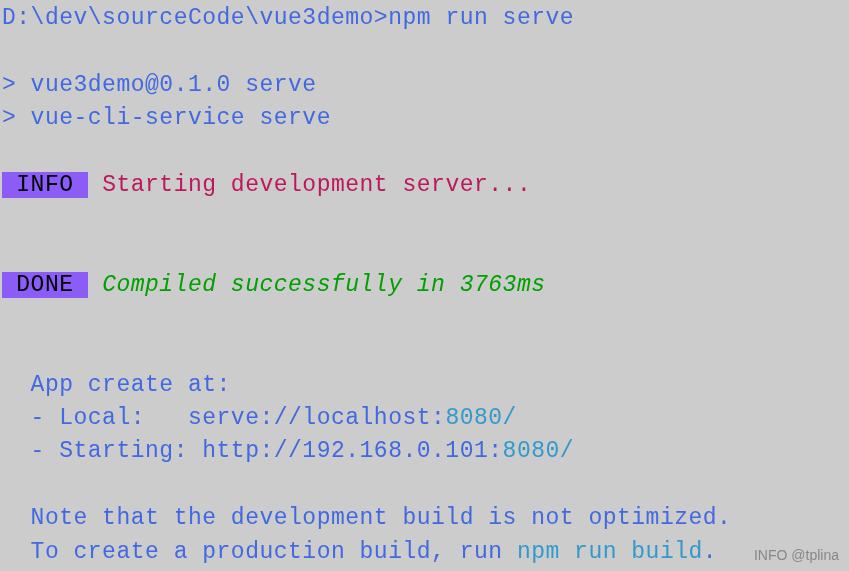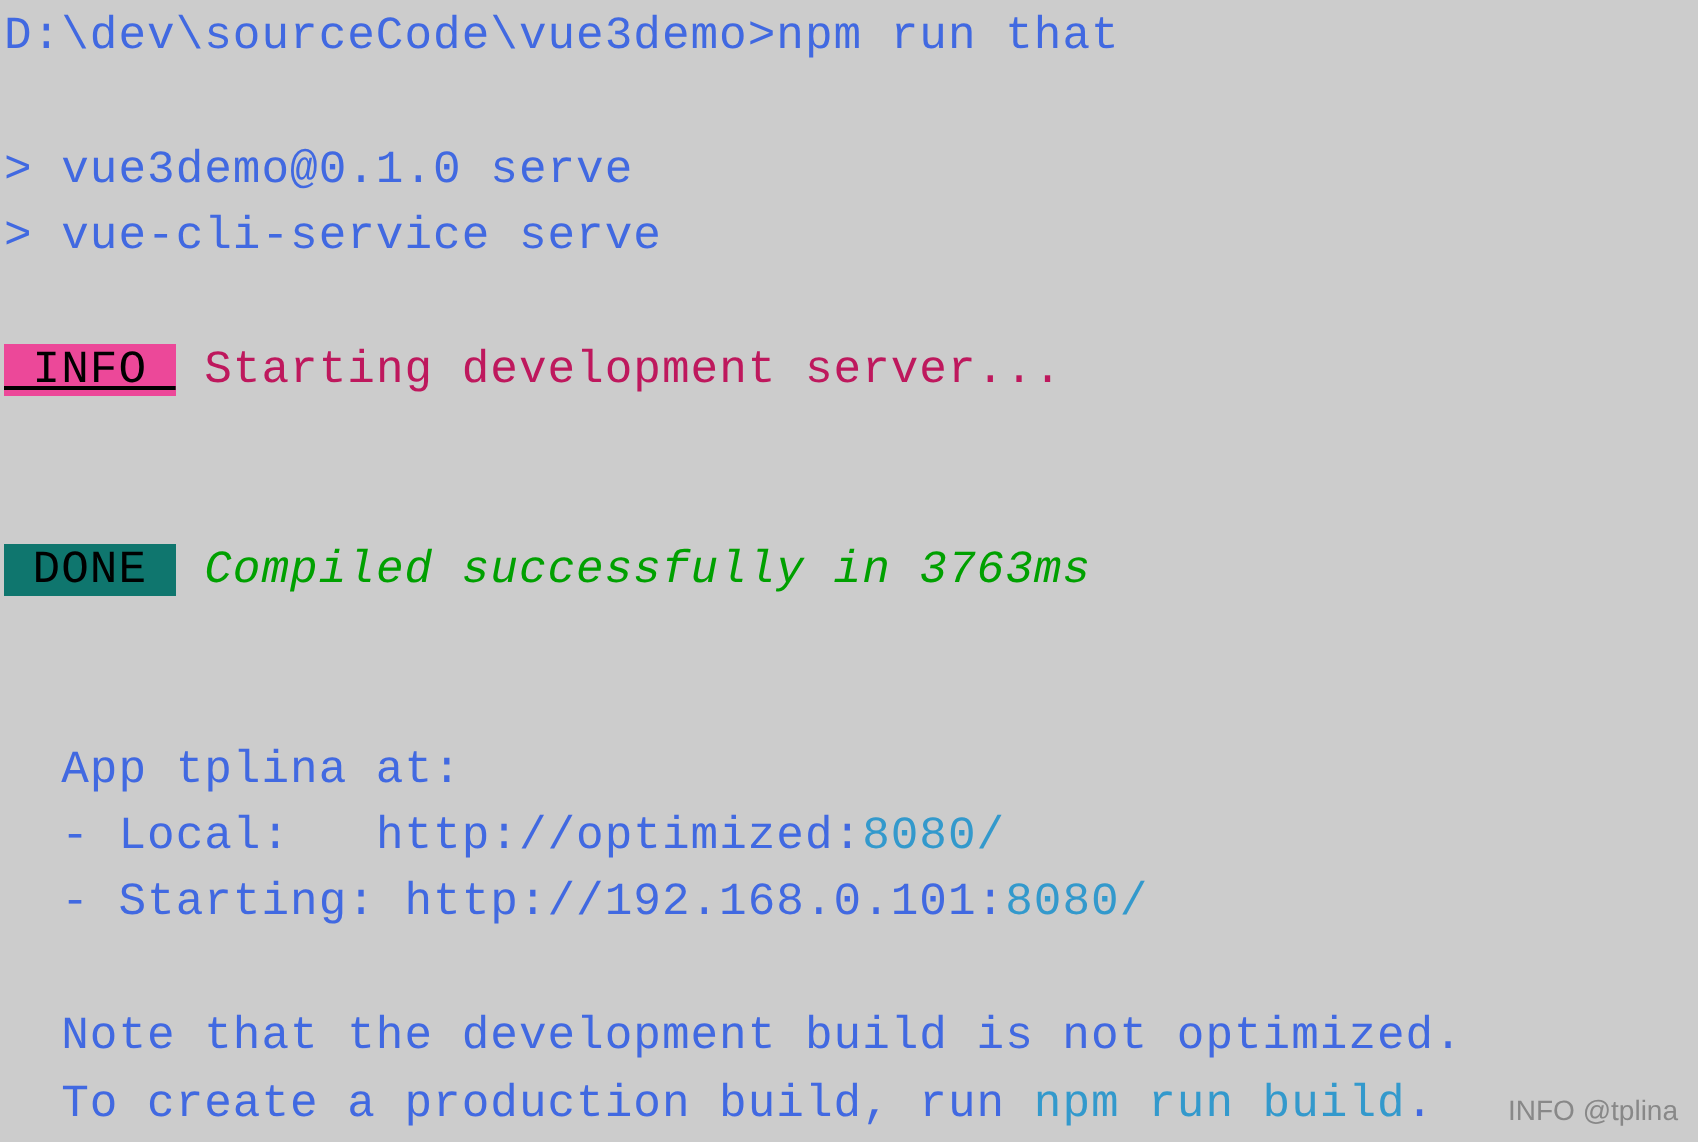--- a/index.html
+++ b/index.html
@@ -25,27 +25,26 @@
     .path {
       color: #4169e1;
     }
     .command {
       color: #4169e1;
     }
     .prompt-line {
       color: #4169e1;
     }
     .info-badge {
-      background-color: #ec4899;
+      background-color: #8b5cf6;
       color: #000000;
       display: inline;
-      text-decoration: underline;
     }
     .done-badge {
-      background-color: #0f766e;
+      background-color: #8b5cf6;
       color: #000000;
       display: inline;
     }
     .info-text {
       color: #be185d;
     }
     .done-text {
       color: #00a000;
       font-style: italic;
     }
@@ -61,31 +60,31 @@
       right: 10px;
       font-size: 14px;
       color: #888888;
       font-family: Arial, sans-serif;
       letter-spacing: 0;
     }
   </style>
 </head>
 <body>
 
-<div class="line"><span class="path">D:\dev\sourceCode\vue3demo&gt;</span><span class="command">npm run that</span></div>
+<div class="line"><span class="path">D:\dev\sourceCode\vue3demo&gt;</span><span class="command">npm run serve</span></div>
 <div class="line"> </div>
 <div class="line prompt-line">&gt; vue3demo@0.1.0 serve</div>
 <div class="line prompt-line">&gt; vue-cli-service serve</div>
 <div class="line"> </div>
 <div class="line"><span class="info-badge"> INFO </span><span class="info-text"> Starting development server...</span></div>
 <div class="line"> </div>
 <div class="line"> </div>
 <div class="line"><span class="done-badge"> DONE </span><span class="done-text"> Compiled successfully in 3763ms</span></div>
 <div class="line"> </div>
 <div class="line"> </div>
-<div class="line blue-text">  App tplina at:</div>
-<div class="line"><span class="blue-text">  - Local:   </span><span class="blue-text">http://optimized:</span><span class="cyan-text">8080</span><span class="cyan-text">/</span></div>
+<div class="line blue-text">  App create at:</div>
+<div class="line"><span class="blue-text">  - Local:   </span><span class="blue-text">serve://localhost:</span><span class="cyan-text">8080</span><span class="cyan-text">/</span></div>
 <div class="line"><span class="blue-text">  - Starting: </span><span class="blue-text">http://192.168.0.101:</span><span class="cyan-text">8080</span><span class="cyan-text">/</span></div>
 <div class="line"> </div>
 <div class="line blue-text">  Note that the development build is not optimized.</div>
 <div class="line"><span class="blue-text">  To create a production build, run </span><span class="cyan-text">npm run build</span><span class="blue-text">.</span></div>
 
 <div class="watermark">INFO @tplina</div>
 
 </body></html>

